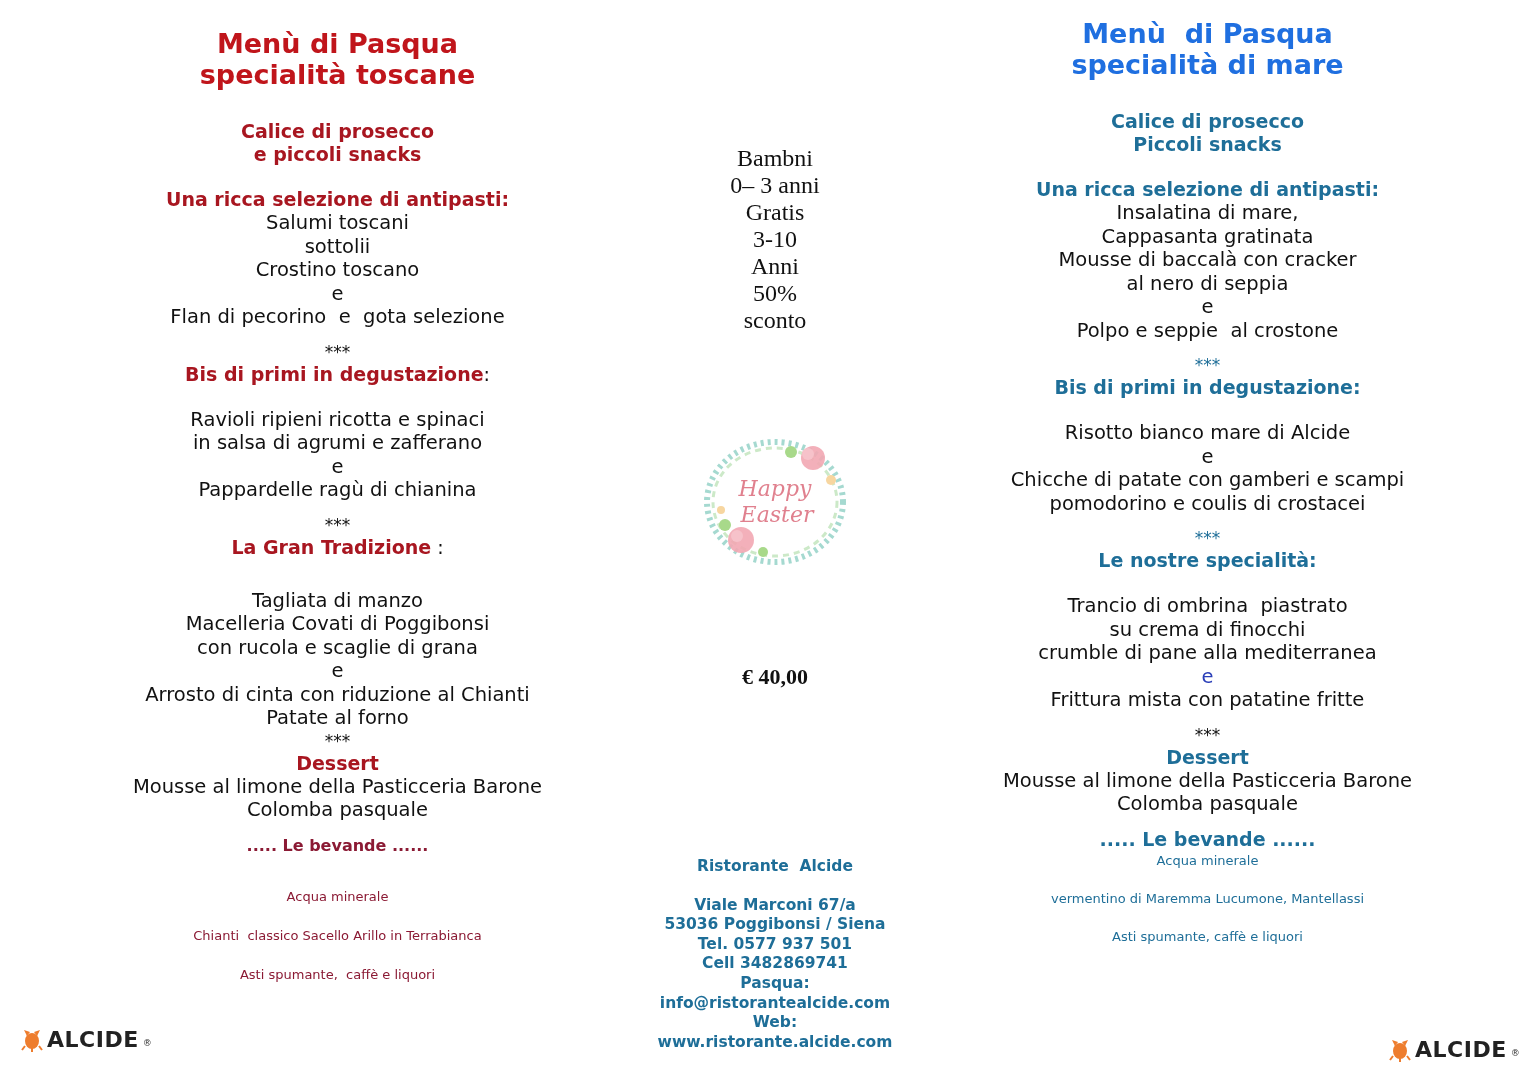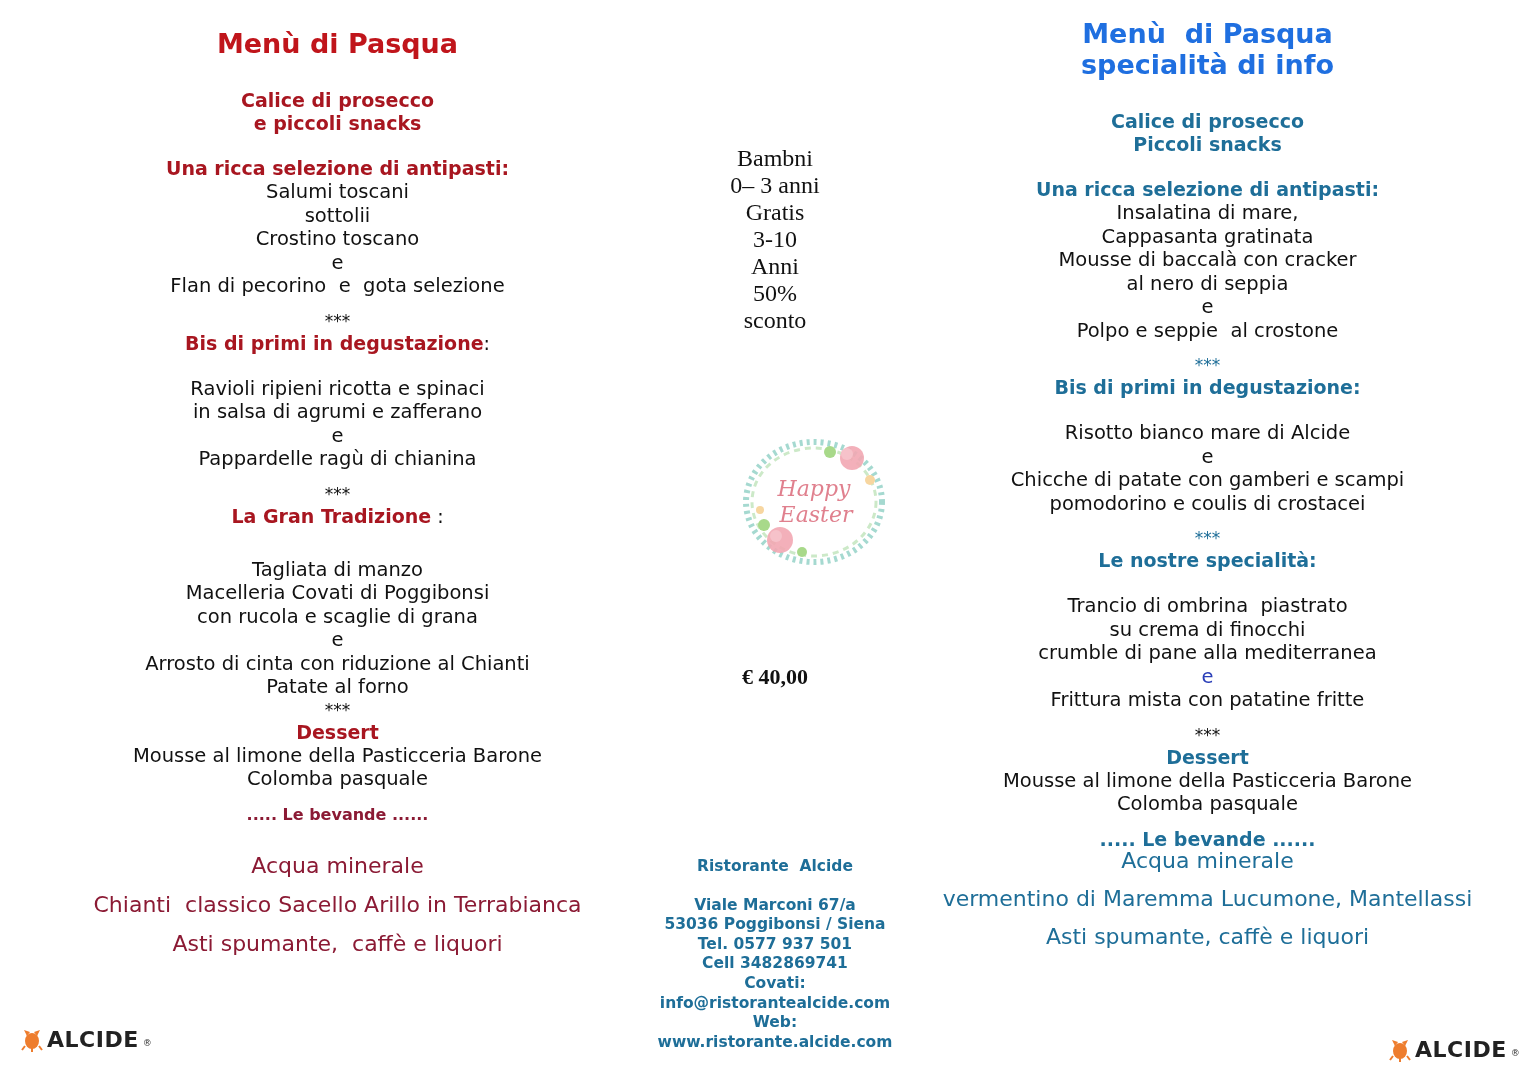--- a/index.html
+++ b/index.html
@@ -7,45 +7,46 @@
          font-family: "DejaVu Sans", sans-serif; color: #111; }
   .col { position: absolute; text-align: center; }
   .left { left: 60px; width: 555px; top: 28px; }
   .mid { left: 640px; width: 270px; }
   .right { left: 935px; width: 545px; top: 18px; }
   .line { display: block; white-space: pre; }
   .title { font-weight: bold; font-size: 27px; line-height: 31px; }
   .head { font-weight: bold; font-size: 19px; line-height: 23px; }
   .item { font-size: 19.5px; line-height: 23.5px; }
   .sep { font-size: 17px; line-height: 22px; }
-  .drink { font-size: 22px; line-height: 20px; }
+  .drink { font-size: 13px; line-height: 20px; }
   .gap-s { height: 12px; }
   .gap-m { height: 22px; }
   .gap-l { height: 30px; }
   .red-title { color: #c0151b; }
   .red { color: #a81620; }
   .wine { color: #8b1a34; }
   .blue-title { color: #1f6fe0; }
   .teal { color: #1e6e98; }
   .blue-e { color: #2b3fb8; }
   .serif { font-family: "Liberation Serif", serif; font-size: 24px; line-height: 27px; color: #111; }
   .price { font-family: "Liberation Serif", serif; font-size: 22px; font-weight: bold; }
   .contact { font-weight: bold; font-size: 15.5px; line-height: 19.6px; color: #1e6e98; }
   .logo { position: absolute; display: flex; align-items: center; gap: 3px; }
   .logo-word { font-family: "DejaVu Sans", sans-serif; font-weight: bold; font-size: 22px;
                letter-spacing: 0.5px; color: #222; }
   .logo-dot { font-size: 9px; color: #333; margin-left: 1px; align-self: flex-end; margin-bottom: 4px; }
-  .wreath { position: absolute; left: 734px; top: 430px; width: 160px; height: 140px; }
+  .wreath { position: absolute; left: 695px; top: 430px; width: 160px; height: 140px; }
 </style>
 </head>
 <body>
 
 <div class="col left">
   <div class="title red-title">
     <span class="line">Menù di Pasqua</span>
+    <span class="line">specialità toscane</span>
   </div>
   <div class="gap-l"></div>
   <div class="head red">
     <span class="line">Calice di prosecco</span>
     <span class="line">e piccoli snacks</span>
   </div>
   <div class="gap-m"></div>
   <div class="head red">Una ricca selezione di antipasti:</div>
   <div class="item">
     <span class="line">Salumi toscani</span>
@@ -124,30 +125,30 @@
 
 <div class="col mid price" style="top:664px;">€ 40,00</div>
 
 <div class="col mid contact" style="top:857px;">
   <span class="line">Ristorante  Alcide</span>
   <div style="height:19px"></div>
   <span class="line">Viale Marconi 67/a</span>
   <span class="line">53036 Poggibonsi / Siena</span>
   <span class="line">Tel. 0577 937 501</span>
   <span class="line">Cell 3482869741</span>
-  <span class="line">Covati:</span>
+  <span class="line">Pasqua:</span>
   <span class="line">info@ristorantealcide.com</span>
   <span class="line">Web:</span>
   <span class="line">www.ristorante.alcide.com</span>
 </div>
 
 <div class="col right">
   <div class="title blue-title">
     <span class="line">Menù  di Pasqua</span>
-    <span class="line">specialità di info</span>
+    <span class="line">specialità di mare</span>
   </div>
   <div class="gap-l"></div>
   <div class="head teal">
     <span class="line">Calice di prosecco</span>
     <span class="line">Piccoli snacks</span>
   </div>
   <div class="gap-m"></div>
   <div class="head teal">Una ricca selezione di antipasti:</div>
   <div class="item">
     <span class="line">Insalatina di mare,</span>

